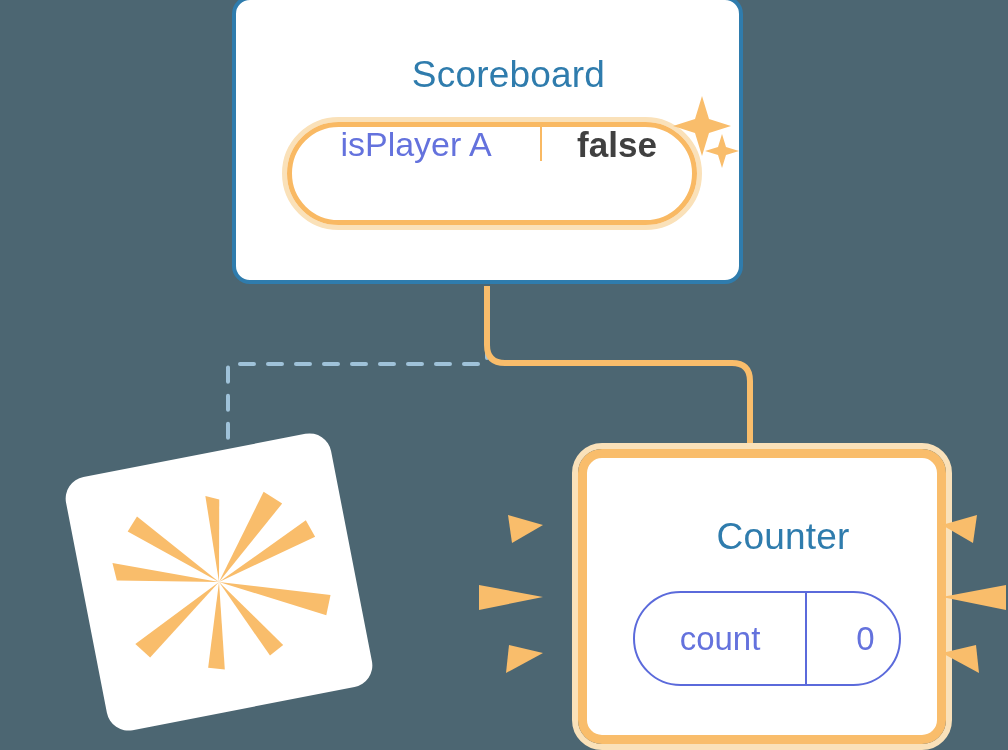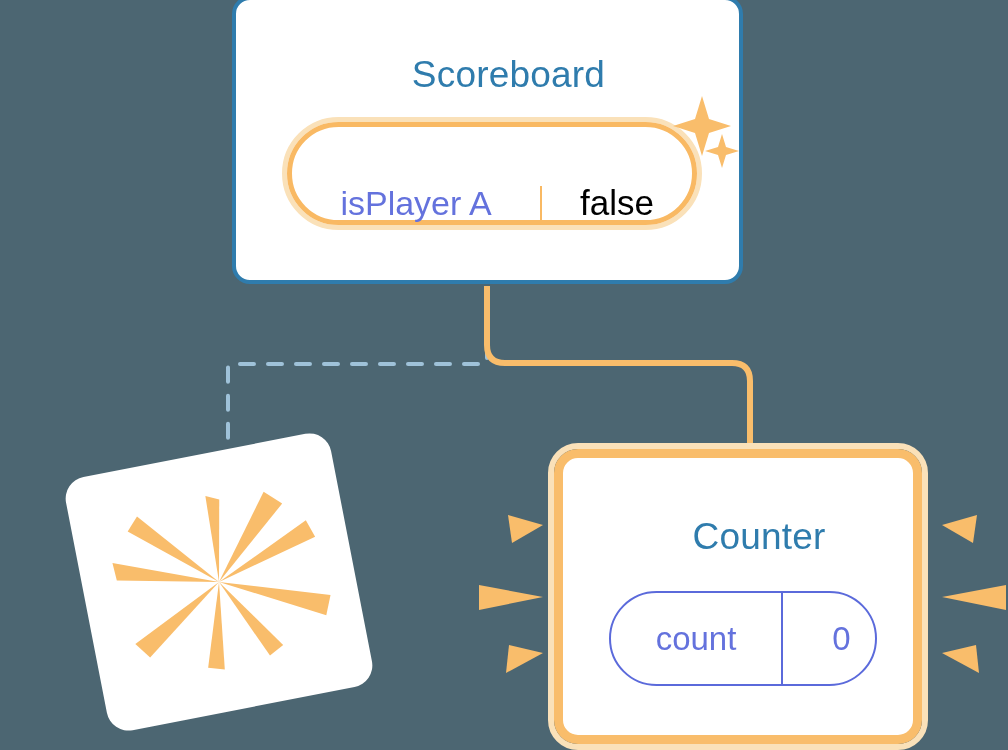--- a/index.html
+++ b/index.html
@@ -75,49 +75,49 @@
   .pill-glow {
     position: absolute;
     left: 5px;
     top: 5px;
     right: 5px;
     bottom: 5px;
     border: 5px solid #f9b963;
     border-radius: 999px;
     background: #ffffff;
     display: flex;
-    align-items: flex-end;
+    align-items: flex-start;
   }
 
   .pill-cell {
     display: flex;
     align-items: center;
     justify-content: center;
     color: #6472dd;
     font-size: 34px;
     line-height: 1;
     white-space: nowrap;
   }
 
   .pill-glow .pill-cell.key {
     flex: 0 0 250px;
     border-right: 2px solid #f9b963;
   }
 
   .pill-glow .pill-cell.val {
     flex: 1 1 auto;
-    font-weight: 400;
-    color: #000000;
+    font-weight: 700;
+    color: #404040;
     font-size: 35px;
   }
 
   
   .card-counter {
     position: absolute;
-    left: 548px;
+    left: 572px;
     top: 443px;
     width: 380px;
     height: 307px;
     border: 6px solid #fae1b9;
     border-radius: 30px;
     z-index: 3;
   }
 
   .card-counter-inner {
     position: absolute;

